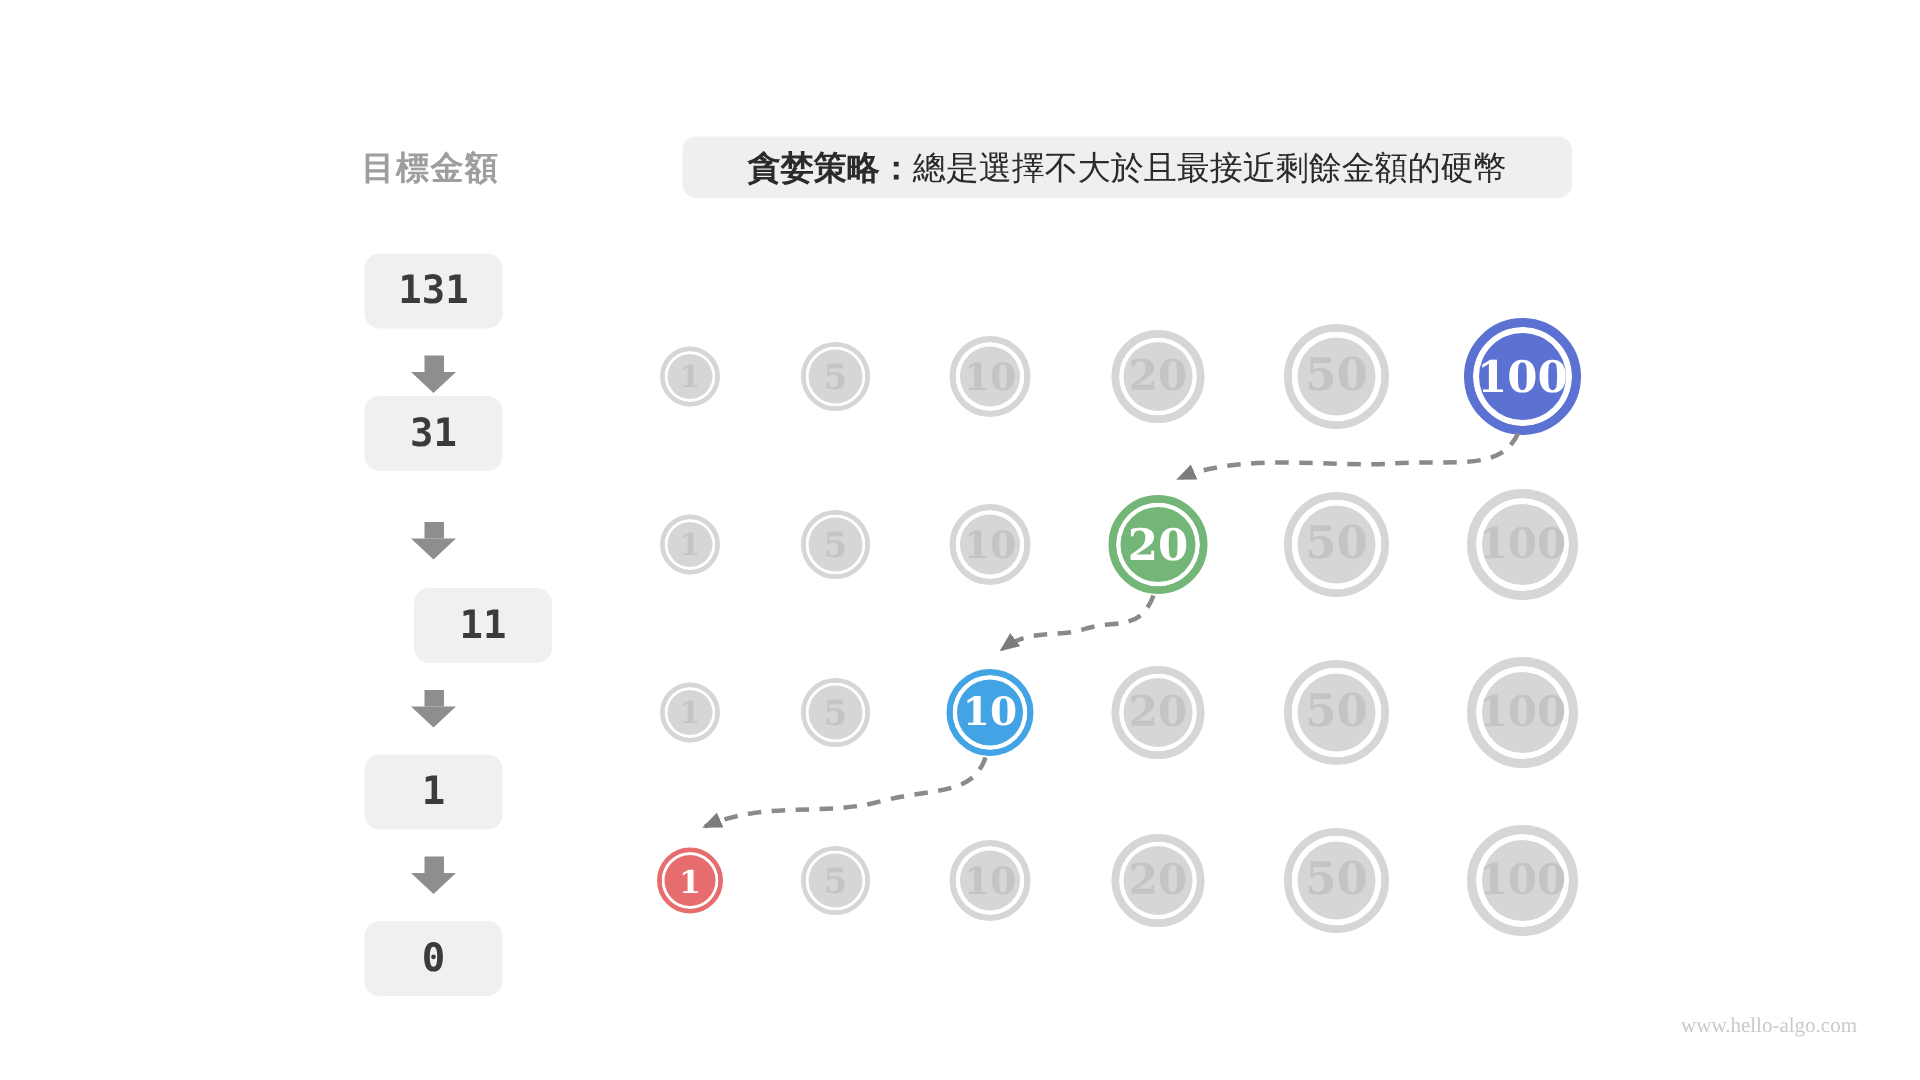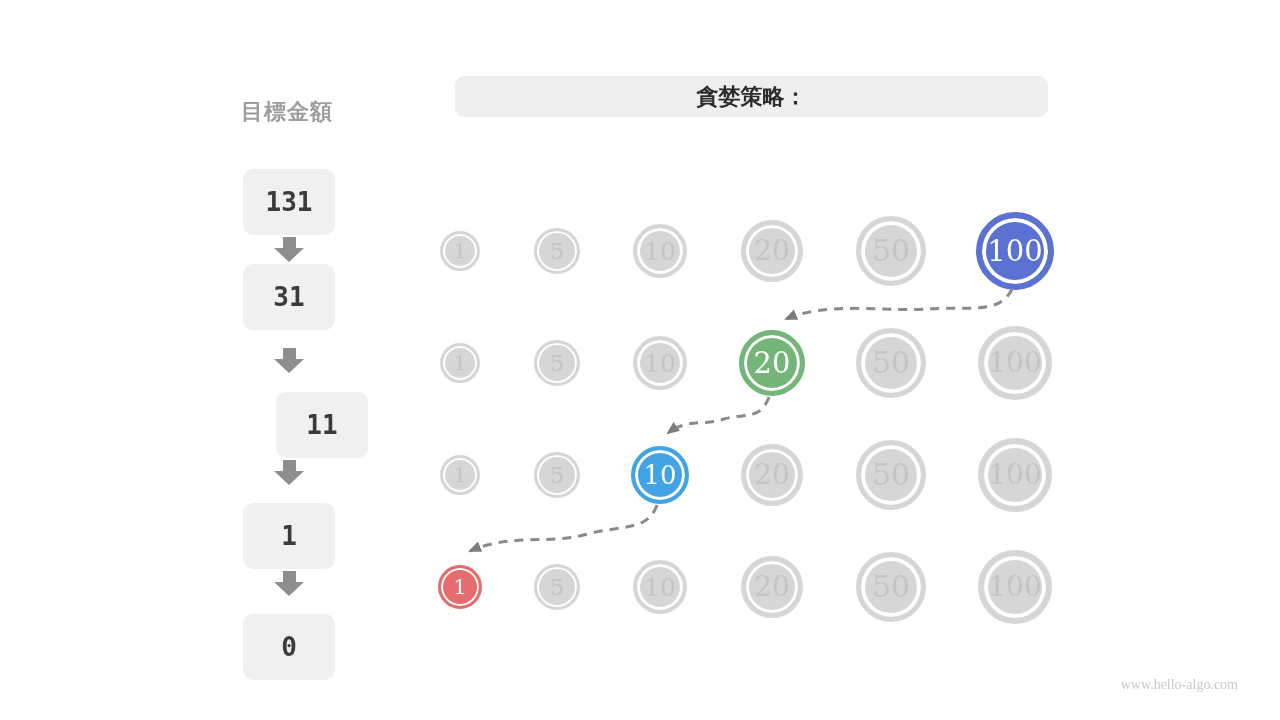--- a/index.html
+++ b/index.html
@@ -18,21 +18,21 @@
     font-size: 22px;
     font-weight: bold;
     letter-spacing: 1px;
     color: var(--label-text, #9e9e9e);
     text-align: center;
   }
   .value-box {
     position: absolute;
     left: 243px;
     width: 92px;
-    height: 66px;
+    height: 50px;
     background: var(--box-bg, #f0f0f0);
     border-radius: 10px;
     display: flex;
     align-items: center;
     justify-content: center;
     font-family: "DejaVu Sans Mono", monospace;
     font-weight: bold;
     font-size: 26px;
     color: var(--box-text, #3b3b3b);
   }
@@ -44,42 +44,42 @@
   }
   .down-arrow .head {
     width: 0; height: 0;
     border-left: 15px solid transparent;
     border-right: 15px solid transparent;
     border-top: 14px solid var(--solid-arrow, #8e8e8e);
   }
   #banner {
     position: absolute;
     left: 455px;
-    top: 76px;
+    top: 91px;
     width: 593px;
     height: 41px;
     background: var(--banner-bg, #efefef);
     border-radius: 9px;
     display: flex;
     align-items: center;
     justify-content: center;
     font-size: 22px;
     color: var(--banner-text, #2b2b2b);
     white-space: nowrap;
   }
   #banner .b { font-weight: bold; }
   .coin {
     position: absolute;
     border-radius: 50%;
     box-sizing: border-box;
     display: flex;
     align-items: center;
     justify-content: center;
     font-family: "DejaVu Serif", serif;
-    font-weight: normal;
+    font-weight: bold;
     line-height: 1;
   }
   #overlay { position: absolute; left: 0; top: 0; pointer-events: none; }
   #watermark {
     position: absolute;
     right: 42px;
     top: 677px;
     font-family: Liberation Serif, serif;
     font-size: 14px;
     color: var(--watermark, #c9c9c9);
@@ -111,20 +111,21 @@
       <div class="value-box" style="top: 503px;">1</div>
       <div class="down-arrow" style="left: 274px; top: 570.5px;">
         <div class="stem"></div>
         <div class="head"></div>
       </div>
       <div class="value-box" style="top: 614px;">0</div>
     </div>
 
   <div id="banner">
     <span class="b">貪婪策略：</span>
+      <span>總是選擇不大於且最接近剩餘金額的硬幣</span>
   </div>
 
   <div id="coin-grid">
       <div class="coin" style="width: 40px; height: 40px; left: 440px; top: 231px; background: rgb(214, 214, 214); border: 3px solid rgb(214, 214, 214); box-shadow: rgb(255, 255, 255) 0px 0px 0px 2px inset; color: rgb(196, 196, 196); font-size: 20px;">1</div>
       <div class="coin" style="width: 46px; height: 46px; left: 534px; top: 228px; background: rgb(214, 214, 214); border: 3px solid rgb(214, 214, 214); box-shadow: rgb(255, 255, 255) 0px 0px 0px 2px inset; color: rgb(196, 196, 196); font-size: 23px;">5</div>
       <div class="coin" style="width: 54px; height: 54px; left: 633px; top: 224px; background: rgb(214, 214, 214); border: 4px solid rgb(214, 214, 214); box-shadow: rgb(255, 255, 255) 0px 0px 0px 3px inset; color: rgb(196, 196, 196); font-size: 25px;">10</div>
       <div class="coin" style="width: 62px; height: 62px; left: 741px; top: 220px; background: rgb(214, 214, 214); border: 5px solid rgb(214, 214, 214); box-shadow: rgb(255, 255, 255) 0px 0px 0px 3px inset; color: rgb(196, 196, 196); font-size: 28px;">20</div>
       <div class="coin" style="width: 70px; height: 70px; left: 856px; top: 216px; background: rgb(214, 214, 214); border: 5px solid rgb(214, 214, 214); box-shadow: rgb(255, 255, 255) 0px 0px 0px 4px inset; color: rgb(196, 196, 196); font-size: 30px;">50</div>
       <div class="coin" style="width: 78px; height: 78px; left: 976px; top: 212px; background: rgb(92, 114, 211); border: 6px solid rgb(92, 114, 211); box-shadow: rgb(255, 255, 255) 0px 0px 0px 4px inset; color: rgb(255, 255, 255); font-size: 29px;">100</div>
       <div class="coin" style="width: 40px; height: 40px; left: 440px; top: 343px; background: rgb(214, 214, 214); border: 3px solid rgb(214, 214, 214); box-shadow: rgb(255, 255, 255) 0px 0px 0px 2px inset; color: rgb(196, 196, 196); font-size: 20px;">1</div>

